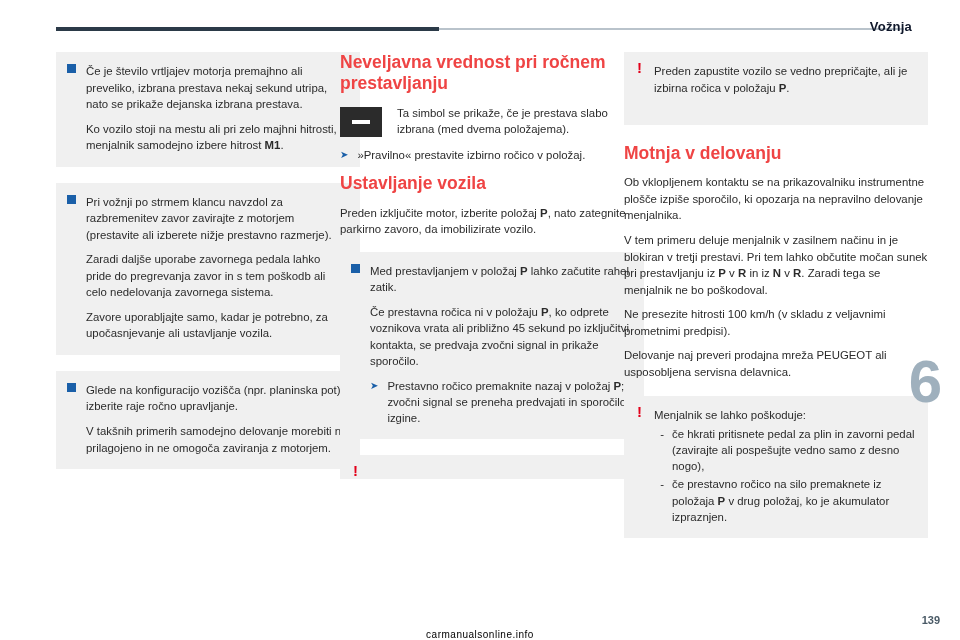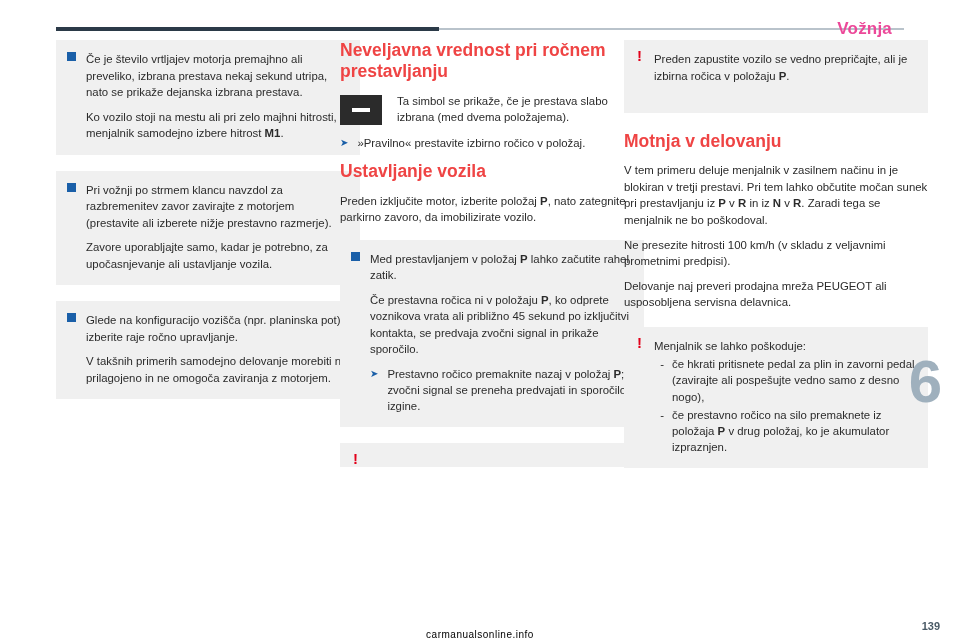--- a/index.html
+++ b/index.html
@@ -31,59 +31,59 @@
   .header-rule2 {
     position: absolute;
     left: 439px;
     top: 28px;
     width: 465px;
     height: 2px;
     background: #b9c3cb;
   }
   .section-title {
     position: absolute;
-    right: 68px;
+    right: 48px;
     top: 19px;
-    font-size: 17px;
-    font-weight: bold;
-    color: #ec4899;
+    font-size: 13px;
+    font-weight: bold;
+    color: #0f172a;
     letter-spacing: .2px;
   }
   
   .chapter-num {
     position: absolute;
     right: 18px;
     top: 352px;
     font-size: 60px;
     font-weight: bold;
     color: #9fb0bd;
     line-height: 1;
   }
   .page-num {
     position: absolute;
     right: 20px;
-    bottom: 8px;
+    bottom: 14px;
     font-size: 11px;
     font-weight: bold;
     color: #4a5a66;
   }
   .watermark {
     position: absolute;
     left: 50%;
     transform: translateX(-50%);
     bottom: 0;
     font-size: 10px;
     color: #000000;
     letter-spacing: .5px;
   }
 
   
   .col {
     position: absolute;
-    top: 40px;
+    top: 52px;
     width: 304px;
   }
   .col1 { left: 56px; }
   .col2 { left: 340px; }
   .col3 { left: 624px; }
 
   .block {
     background: #f0f0f0;
     padding: 11px 12px 13px 12px;
     margin-bottom: 16px;
@@ -207,20 +207,21 @@
       <div class="body">
         <p class="para">Če je število vrtljajev motorja premajhno ali preveliko, izbrana prestava nekaj sekund utripa, nato se prikaže dejanska izbrana prestava.</p>
         <p class="para" style="margin-bottom:0">Ko vozilo stoji na mestu ali pri zelo majhni hitrosti, menjalnik samodejno izbere hitrost <b>M1</b>.</p>
       </div>
     </div>
 
     <div class="block">
       <span class="marker"></span>
       <div class="body">
         <p class="para">Pri vožnji po strmem klancu navzdol za razbremenitev zavor zavirajte z motorjem (prestavite ali izberete nižje prestavno razmerje).</p>
+        <p class="para">Zaradi daljše uporabe zavornega pedala lahko pride do pregrevanja zavor in s tem poškodb ali celo nedelovanja zavornega sistema.</p>
         <p class="para" style="margin-bottom:0">Zavore uporabljajte samo, kadar je potrebno, za upočasnjevanje ali ustavljanje vozila.</p>
       </div>
     </div>
 
     <div class="block">
       <span class="marker"></span>
       <div class="body">
         <p class="para">Glede na konfiguracijo vozišča (npr. planinska pot) izberite raje ročno upravljanje.</p>
         <p class="para" style="margin-bottom:0">V takšnih primerih samodejno delovanje morebiti ni prilagojeno in ne omogoča zaviranja z motorjem.</p>
       </div>
@@ -268,20 +269,21 @@
 
     <div class="block warn">
       <span class="marker">!</span>
       <div class="body">
         <p class="para" style="margin-bottom:16px">Preden zapustite vozilo se vedno prepričajte, ali je izbirna ročica v položaju <b>P</b>.</p>
       </div>
     </div>
 
     <h2 style="margin-top:18px">Motnja v delovanju</h2>
 
+    <p class="para">Ob vklopljenem kontaktu se na prikazovalniku instrumentne plošče izpiše sporočilo, ki opozarja na nepravilno delovanje menjalnika.</p>
     <p class="para">V tem primeru deluje menjalnik v zasilnem načinu in je blokiran v tretji prestavi. Pri tem lahko občutite močan sunek pri prestavljanju iz <b>P</b> v <b>R</b> in iz <b>N</b> v <b>R</b>. Zaradi tega se menjalnik ne bo poškodoval.</p>
     <p class="para">Ne presezite hitrosti 100 km/h (v skladu z veljavnimi prometnimi predpisi).</p>
     <p class="para" style="margin-bottom:16px">Delovanje naj preveri prodajna mreža PEUGEOT ali usposobljena servisna delavnica.</p>
 
     <div class="block warn">
       <span class="marker">!</span>
       <div class="body">
         <p class="para" style="margin-bottom:2px">Menjalnik se lahko poškoduje:</p>
         <ul class="dash-list">
           <li>

